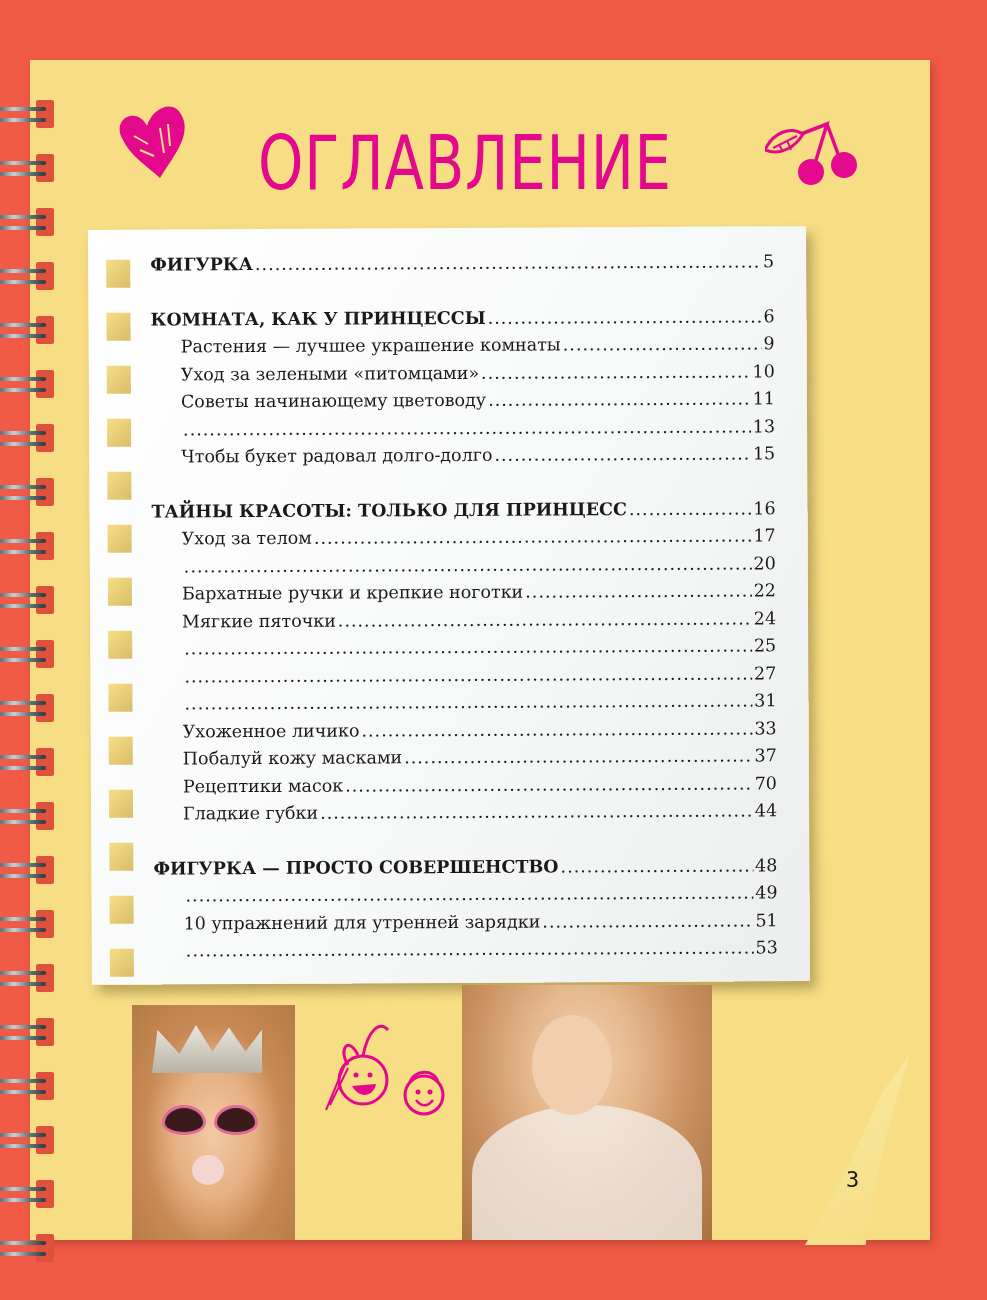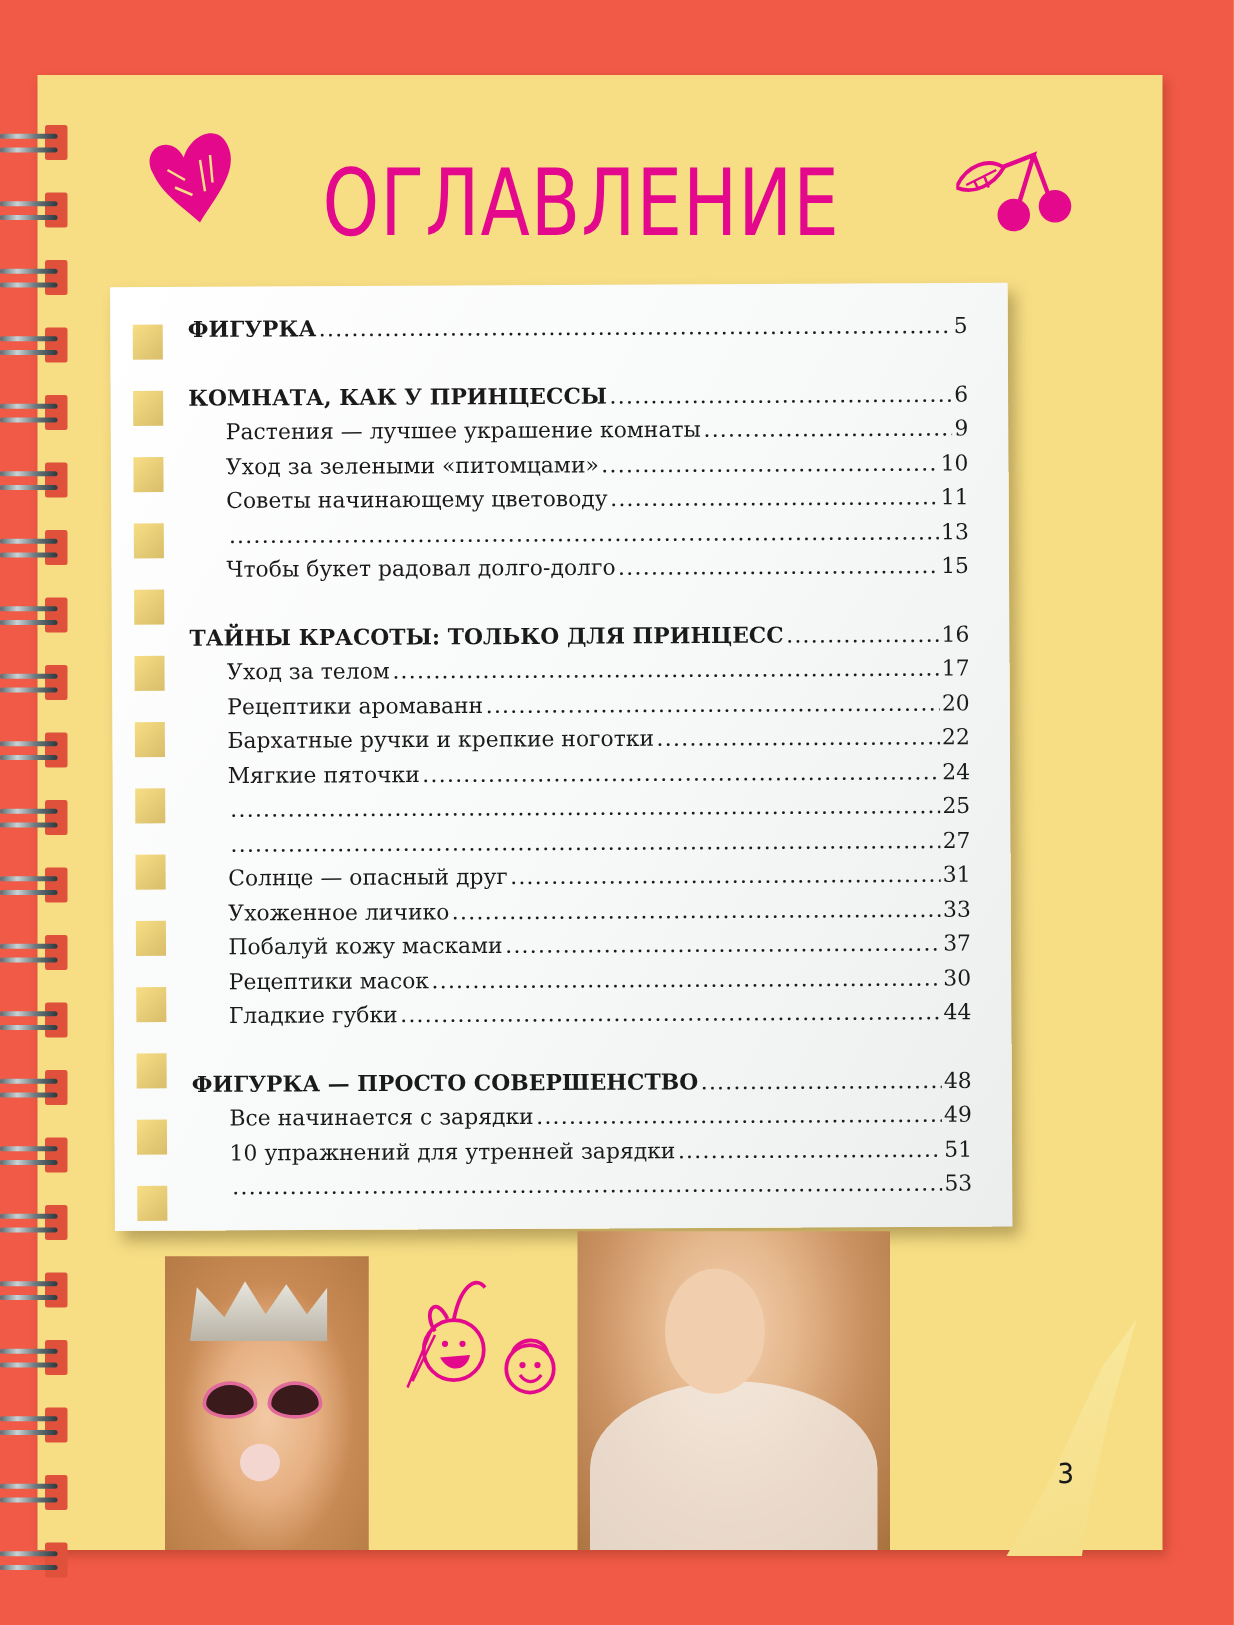--- a/index.html
+++ b/index.html
@@ -234,21 +234,20 @@
         <span class="lbl">ТАЙНЫ КРАСОТЫ: ТОЛЬКО ДЛЯ ПРИНЦЕСС</span>
         <span class="dots"></span>
         <span class="pg">16</span>
       </div>
       <div class="row sub">
         <span class="lbl">Уход за телом</span>
         <span class="dots"></span>
         <span class="pg">17</span>
       </div>
       <div class="row sub">
-        <span class="lbl">Рецептики аромаванн</span>
         <span class="dots"></span>
         <span class="pg">20</span>
       </div>
       <div class="row sub">
         <span class="lbl">Бархатные ручки и крепкие ноготки</span>
         <span class="dots"></span>
         <span class="pg">22</span>
       </div>
       <div class="row sub">
         <span class="lbl">Мягкие пяточки</span>
@@ -257,52 +256,50 @@
       </div>
       <div class="row sub">
         <span class="dots"></span>
         <span class="pg">25</span>
       </div>
       <div class="row sub">
         <span class="dots"></span>
         <span class="pg">27</span>
       </div>
       <div class="row sub">
-        <span class="lbl">Солнце — опасный друг</span>
         <span class="dots"></span>
         <span class="pg">31</span>
       </div>
       <div class="row sub">
         <span class="lbl">Ухоженное личико</span>
         <span class="dots"></span>
         <span class="pg">33</span>
       </div>
       <div class="row sub">
         <span class="lbl">Побалуй кожу масками</span>
         <span class="dots"></span>
         <span class="pg">37</span>
       </div>
       <div class="row sub">
         <span class="lbl">Рецептики масок</span>
         <span class="dots"></span>
-        <span class="pg">30</span>
+        <span class="pg">70</span>
       </div>
       <div class="row sub">
         <span class="lbl">Гладкие губки</span>
         <span class="dots"></span>
         <span class="pg">44</span>
       </div>
       <div class="gap"></div>
       <div class="row section">
         <span class="lbl">ФИГУРКА — ПРОСТО СОВЕРШЕНСТВО</span>
         <span class="dots"></span>
         <span class="pg">48</span>
       </div>
       <div class="row sub">
-        <span class="lbl">Все начинается с зарядки</span>
         <span class="dots"></span>
         <span class="pg">49</span>
       </div>
       <div class="row sub">
         <span class="lbl">10 упражнений для утренней зарядки</span>
         <span class="dots"></span>
         <span class="pg">51</span>
       </div>
       <div class="row sub">
         <span class="dots"></span>

